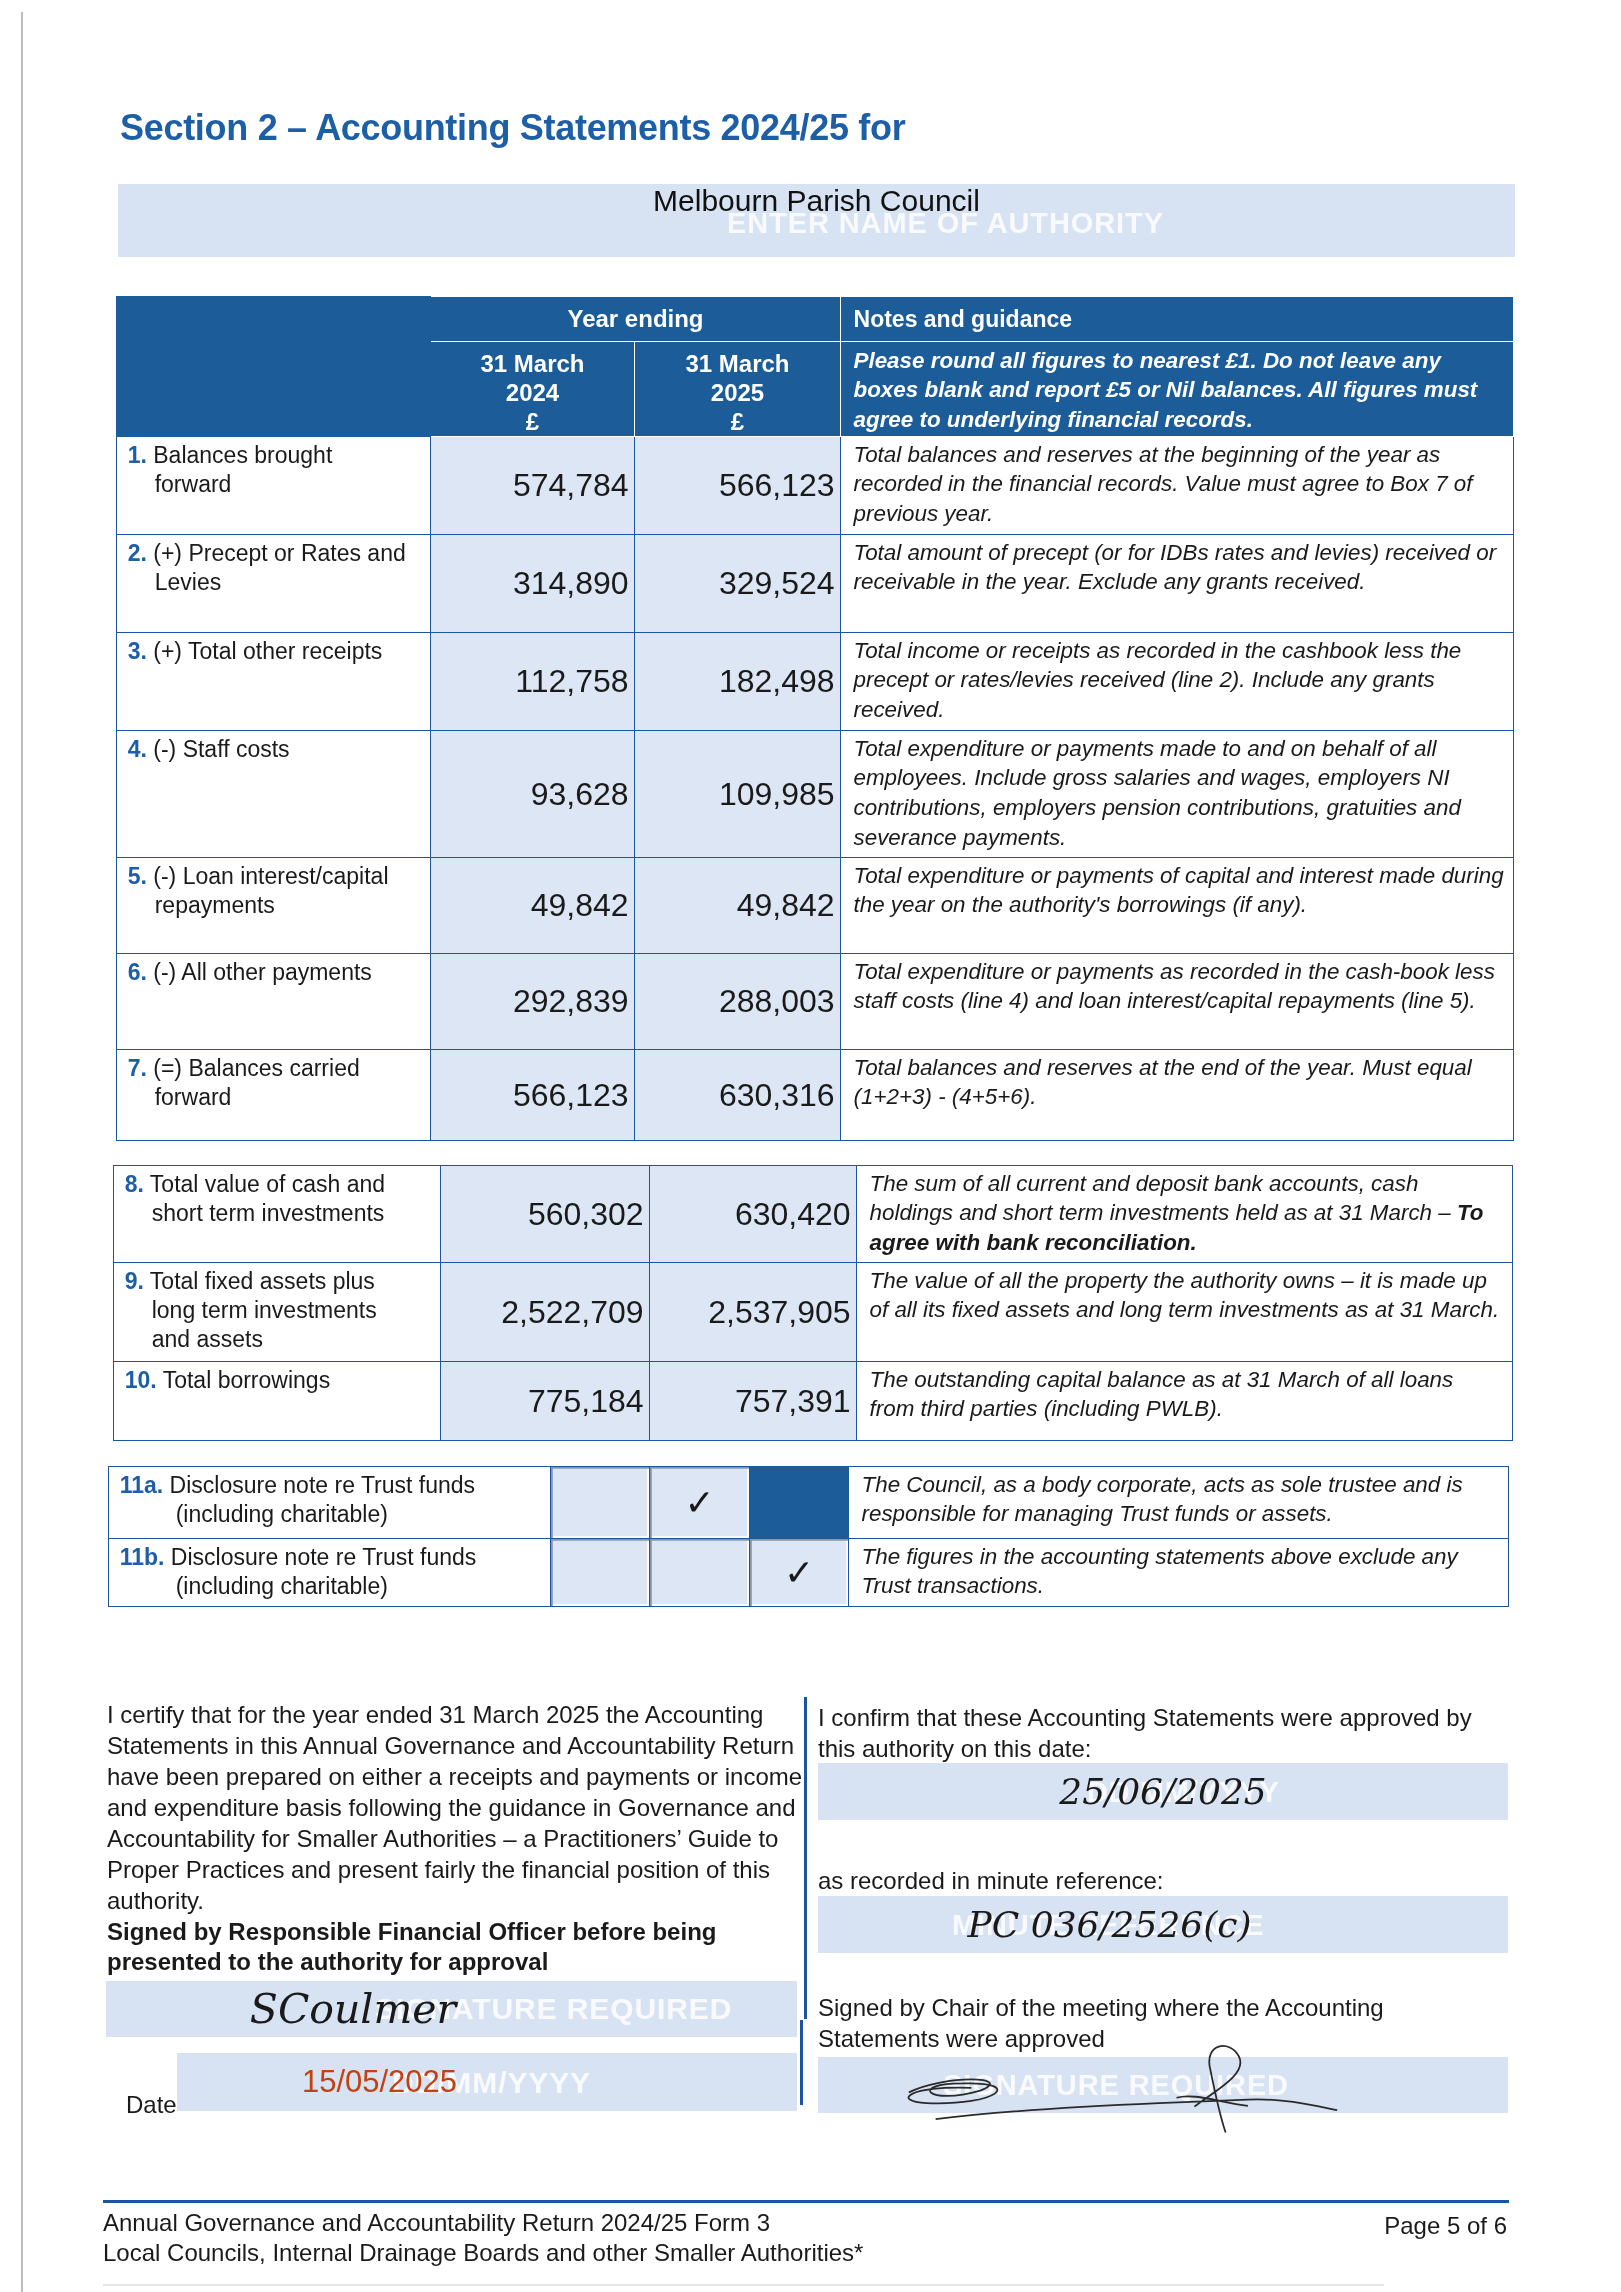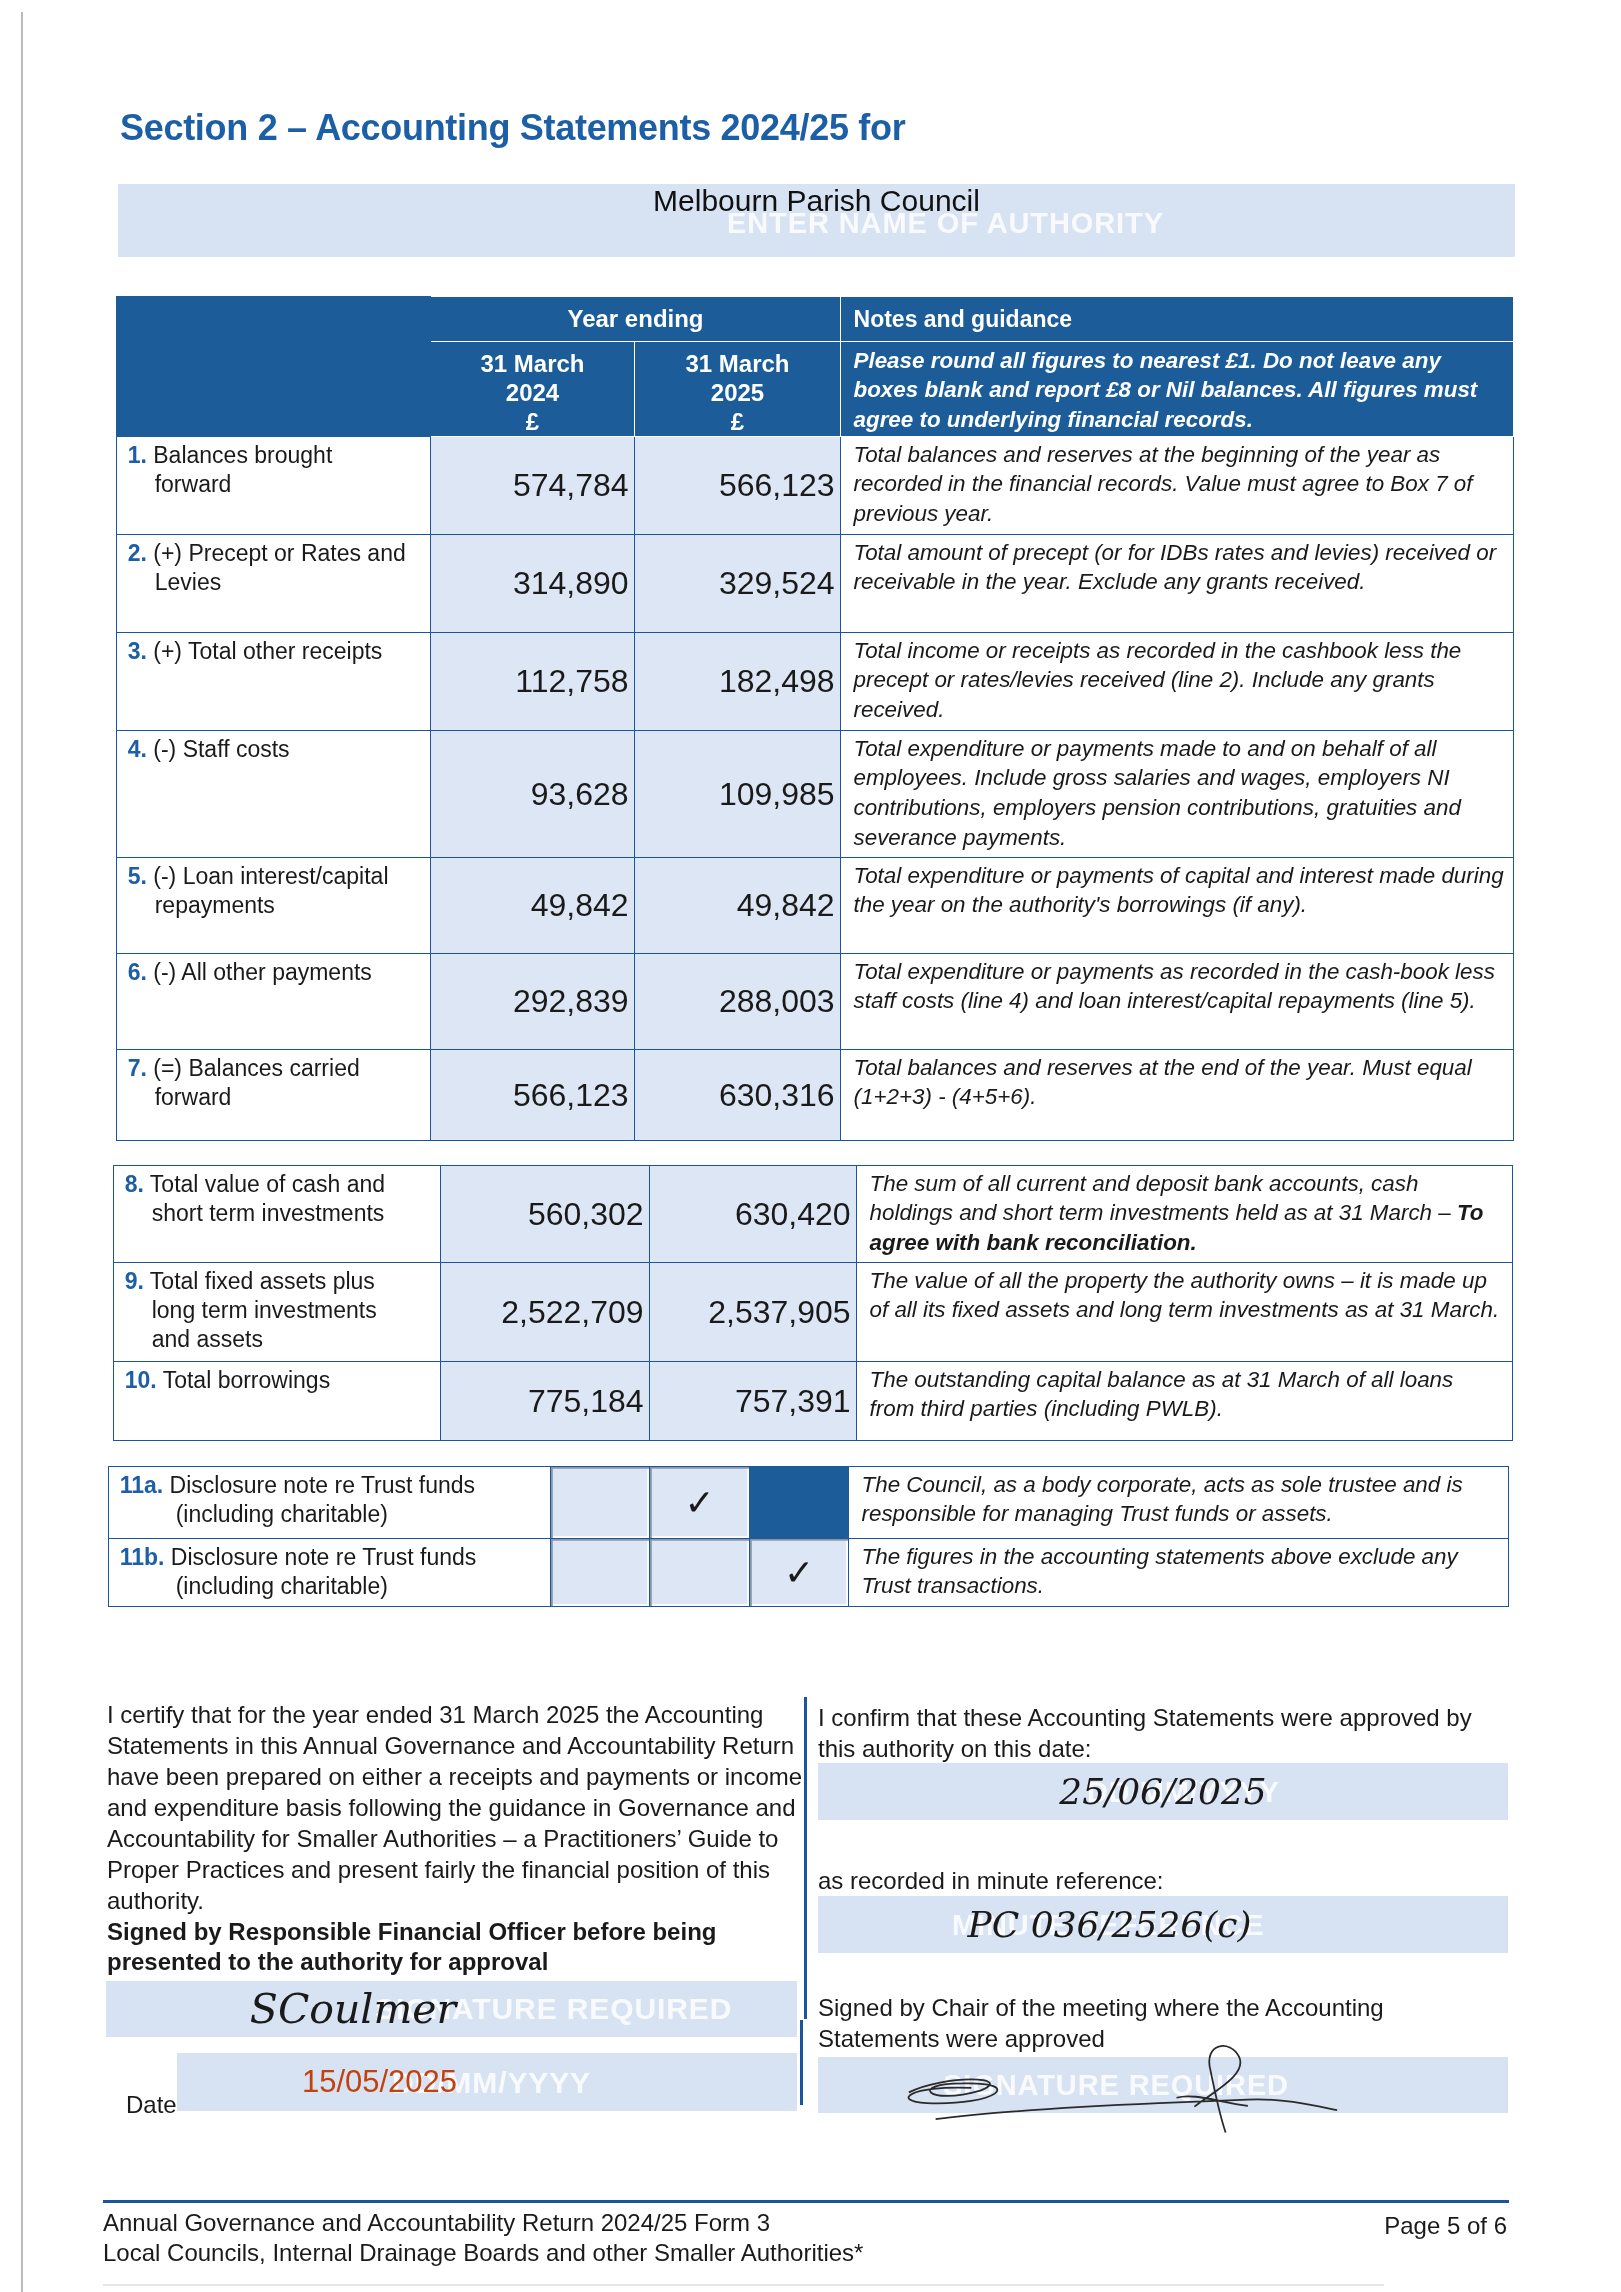--- a/index.html
+++ b/index.html
@@ -92,21 +92,21 @@
     <td class="hdr hdr-cell col-year">
       <div>31 March</div>
       <div>2024</div>
       <div>£</div>
     </td>
     <td class="hdr hdr-cell col-year">
       <div>31 March</div>
       <div>2025</div>
       <div>£</div>
     </td>
-    <td class="hdr hdr-cell notes-hdr-body">Please round all figures to nearest £1. Do not leave any boxes blank and report £8 or Nil balances. All figures must agree to underlying financial records.</td>
+    <td class="hdr hdr-cell notes-hdr-body">Please round all figures to nearest £1. Do not leave any boxes blank and report £5 or Nil balances. All figures must agree to underlying financial records.</td>
   </tr>
   <tr style="height:98px">
     <td class="label-cell"><span class="n">1.</span> <span>Balances brought</span><span class="indent">forward</span></td>
     <td class="num-cell">574,784</td>
     <td class="num-cell">566,123</td>
     <td class="note-cell">Total balances and reserves at the beginning of the year as recorded in the financial records. Value must agree to Box 7 of previous year.</td>
   </tr>
   <tr style="height:98px">
     <td class="label-cell"><span class="n">2.</span> <span>(+) Precept or Rates and</span><span class="indent">Levies</span></td>
     <td class="num-cell">314,890</td>

